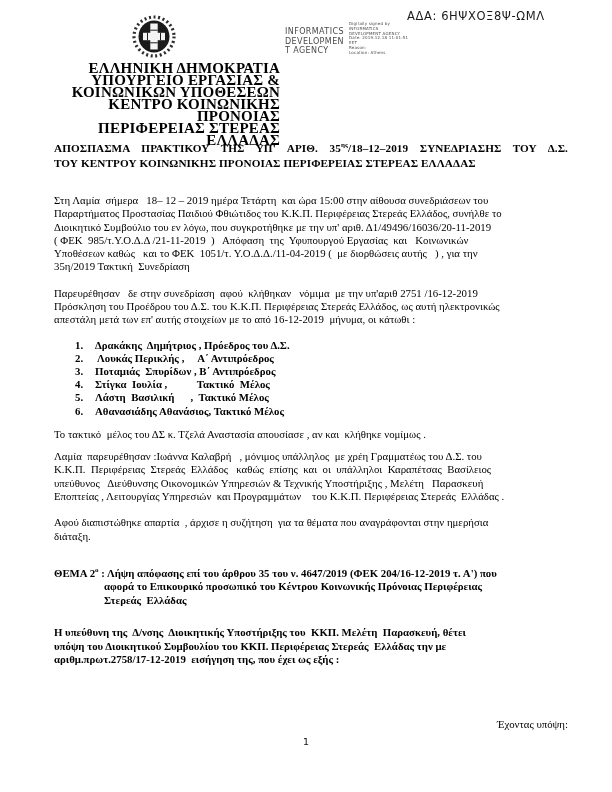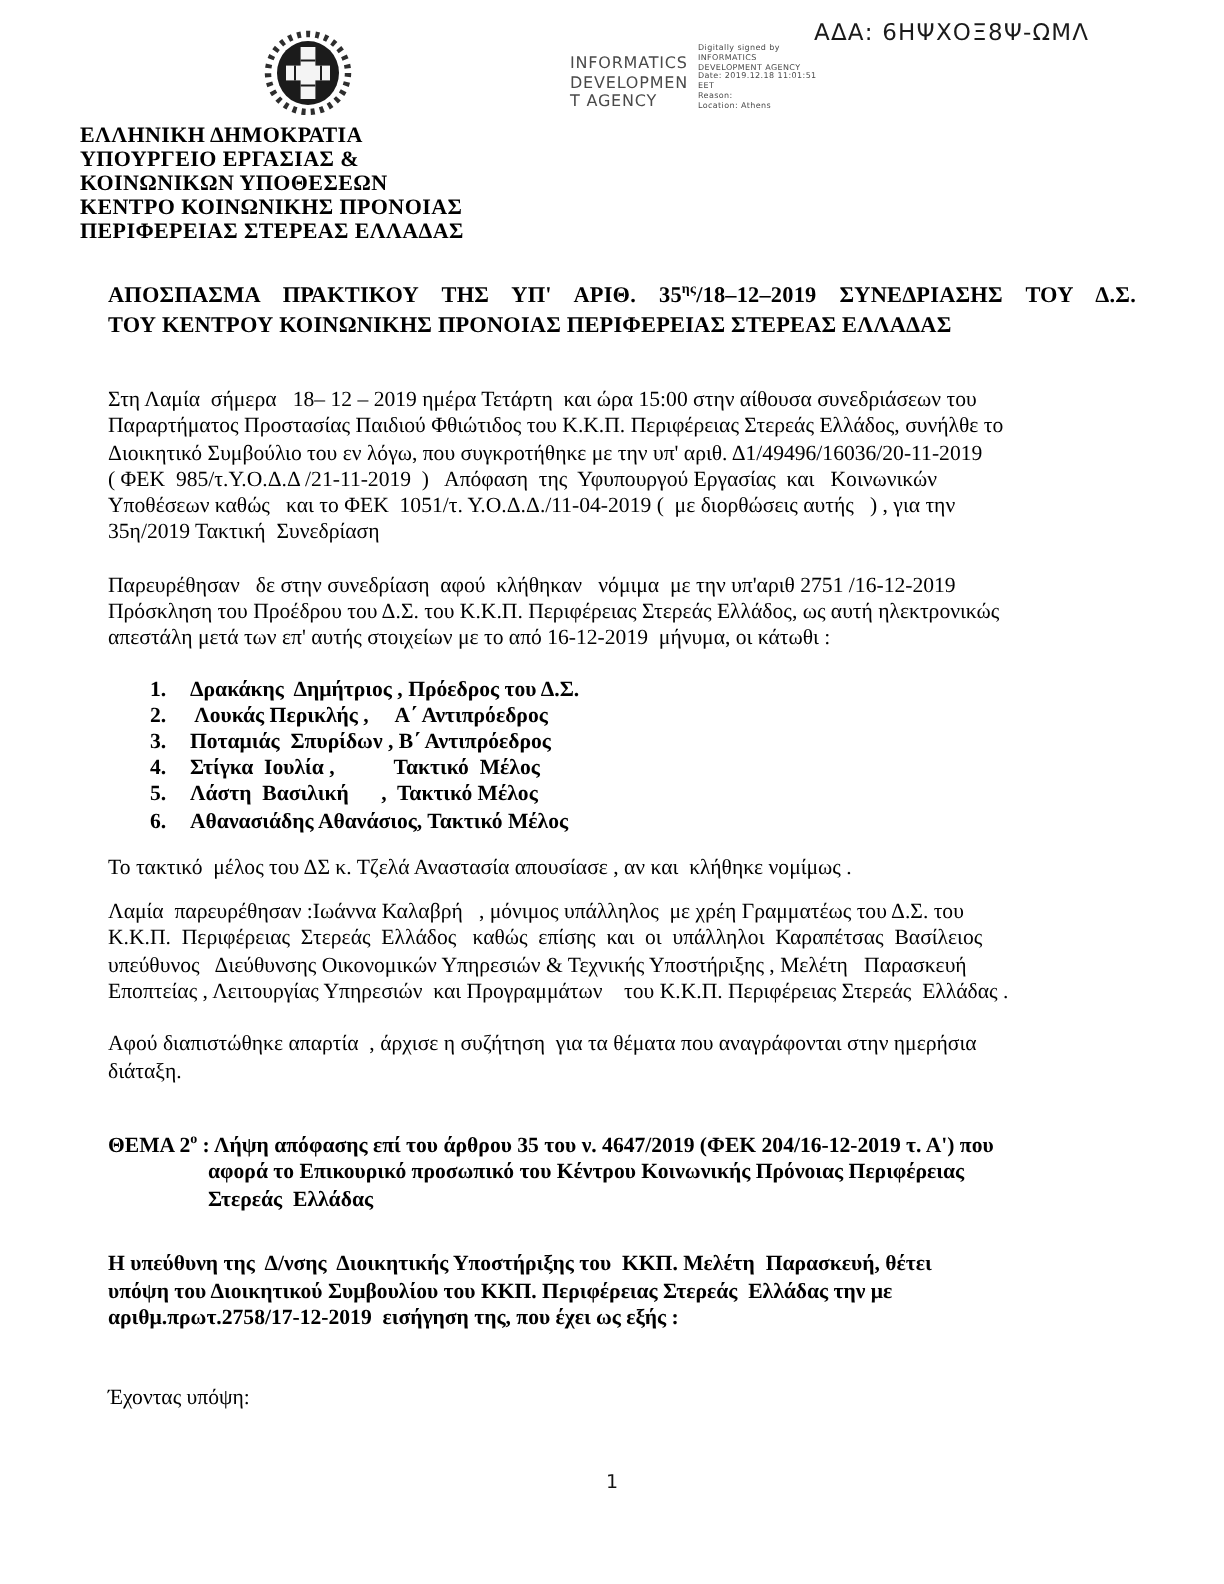--- a/index.html
+++ b/index.html
@@ -24,22 +24,22 @@
     font-size:4px;line-height:4.8px;letter-spacing:.2px;
     color:#4a4a4a;white-space:nowrap;padding-top:1px;
   }
   .ada{
     position:absolute;left:407px;top:9px;
     font-family:"DejaVu Sans","Liberation Sans",sans-serif;
     font-size:11.5px;letter-spacing:.6px;color:#1a1a1a;white-space:nowrap;
   }
   .org-header{
     position:absolute;left:40px;top:62px;width:240px;
-    text-align:left;font-weight:bold;
-    font-size:11px;line-height:12px;letter-spacing:.2px;
+    text-align:right;font-weight:bold;
+    font-size:15px;line-height:12px;letter-spacing:.2px;
   }
   
   .content{
     position:absolute;left:54px;top:141px;width:514px;
     font-size:10.8px;line-height:13.3px;
   }
   .content sup{font-size:7px;line-height:0;vertical-align:super;}
   .doc-title{font-weight:bold;font-size:11.2px;line-height:15px;letter-spacing:.1px;}
   .t-line1{text-align:justify;text-align-last:justify;}
   .para .line{white-space:pre-wrap;}
@@ -49,21 +49,21 @@
   .attendee{display:flex;}
   .attendee .num{width:20px;flex:0 0 20px;}
   .attendee .txt{white-space:pre;}
   .p3{margin-top:10px;}
   .p4{margin-top:9px;}
   .p5{margin-top:13px;}
   .thema{margin-top:24px;font-weight:bold;line-height:13.5px;}
   .thema .t-cont{padding-left:50px;white-space:pre-wrap;}
   .eisigisi{margin-top:19px;font-weight:bold;line-height:13.3px;}
   .eisigisi .line{white-space:pre-wrap;}
-  .exontas{margin-top:27px;}
+  .exontas{margin-top:52px;text-align:right;}
   .page-number{
     position:absolute;left:0;top:736px;width:612px;text-align:center;
     font-family:"DejaVu Sans","Liberation Sans",sans-serif;font-size:9.5px;color:#111;
   }
 </style>
 </head>
 <body>
 
 <div class="page">
 

